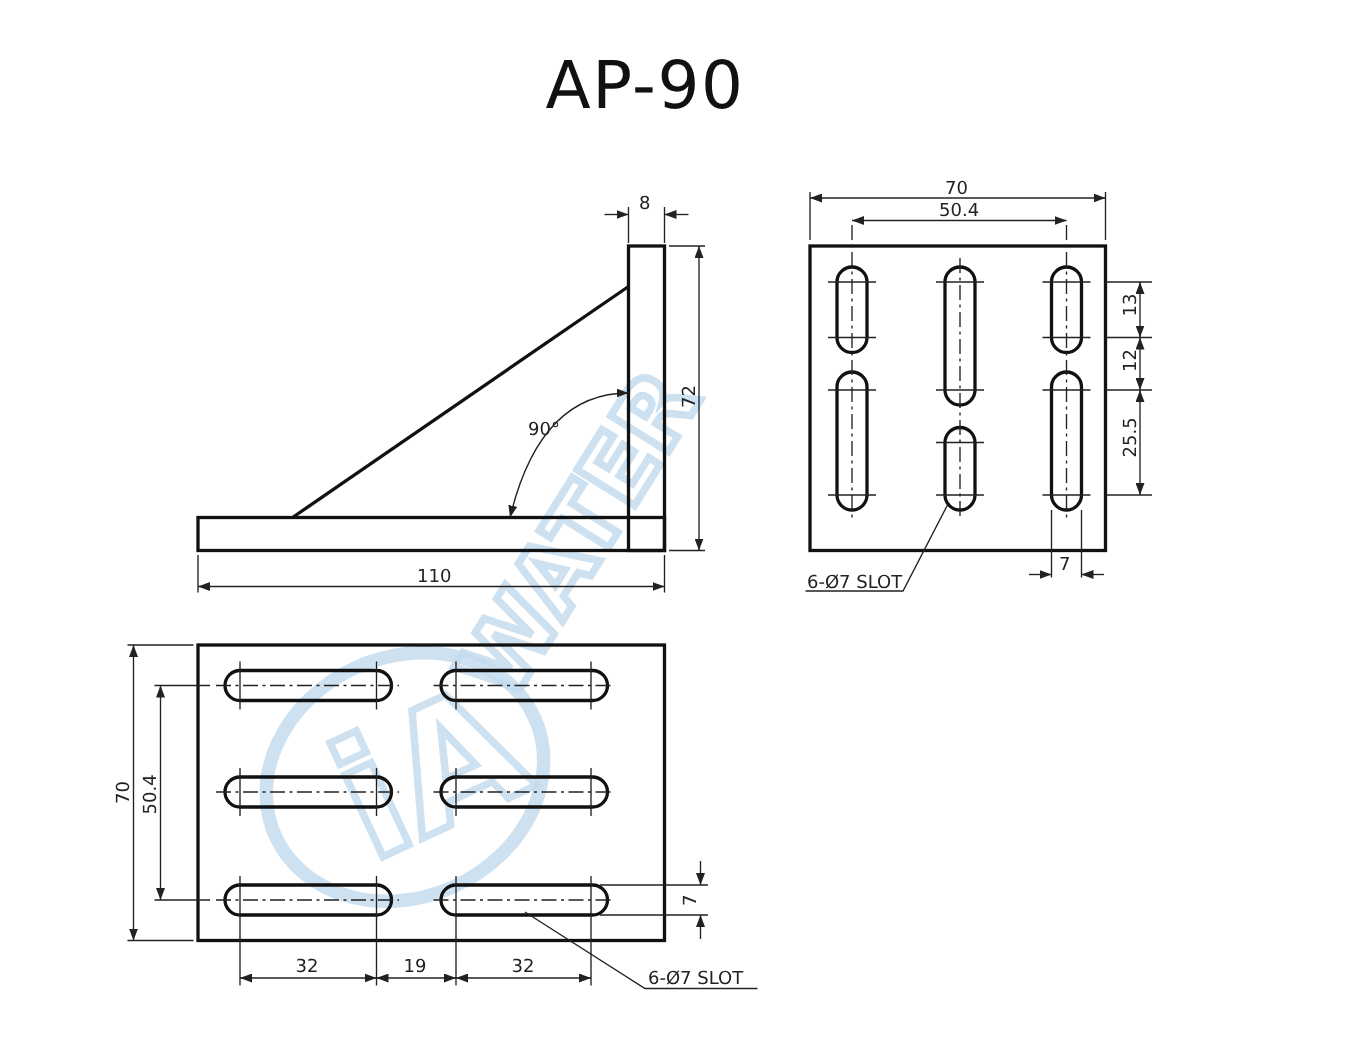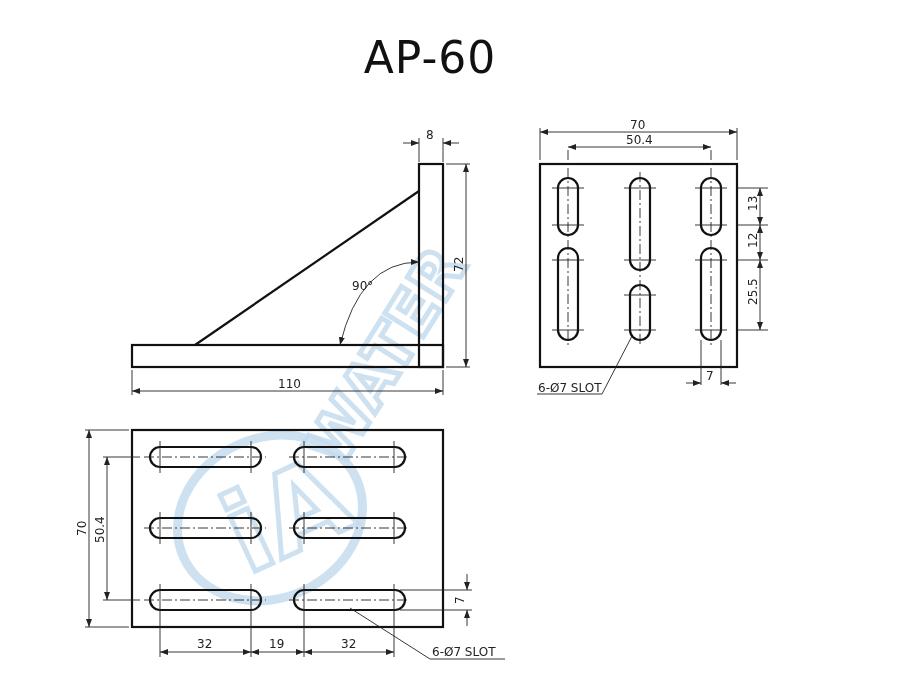--- a/index.html
+++ b/index.html
@@ -9,21 +9,21 @@
   .obj { stroke: #111; stroke-width: 2.2; fill: none; }
   .thin { stroke: #222; stroke-width: 0.9; fill: none; }
   .center { stroke: #222; stroke-width: 0.9; fill: none; stroke-dasharray: 10 3 2 3; }
   .dimtext { font-family: "DejaVu Sans", sans-serif; font-size: 12px; fill: #222; }
   .wm { stroke: #c5dcee; fill: none; stroke-width: 9; opacity: 0.85; }
   .wmtext { font-family: "DejaVu Sans", sans-serif; font-weight: bold; fill: none; stroke: #c5dcee; stroke-width: 5; opacity: 0.85; }
 </style>
 </head>
 <body>
 
-<div class="title">AP-60</div>
+<div class="title">AP-90</div>
 
 <svg class="drawing" width="900" height="700" viewBox="0 0 900 700">
   <defs>
     <marker id="arr" markerWidth="8" markerHeight="6" refX="8" refY="3" orient="auto-start-reverse" markerUnits="userSpaceOnUse">
       <path d="M0,0 L8,3 L0,6 Z" fill="#222"></path>
     </marker>
   </defs>
 
   <g>
     <ellipse class="wm" cx="270" cy="518" rx="95" ry="80" transform="rotate(-25 270 518)"></ellipse>

